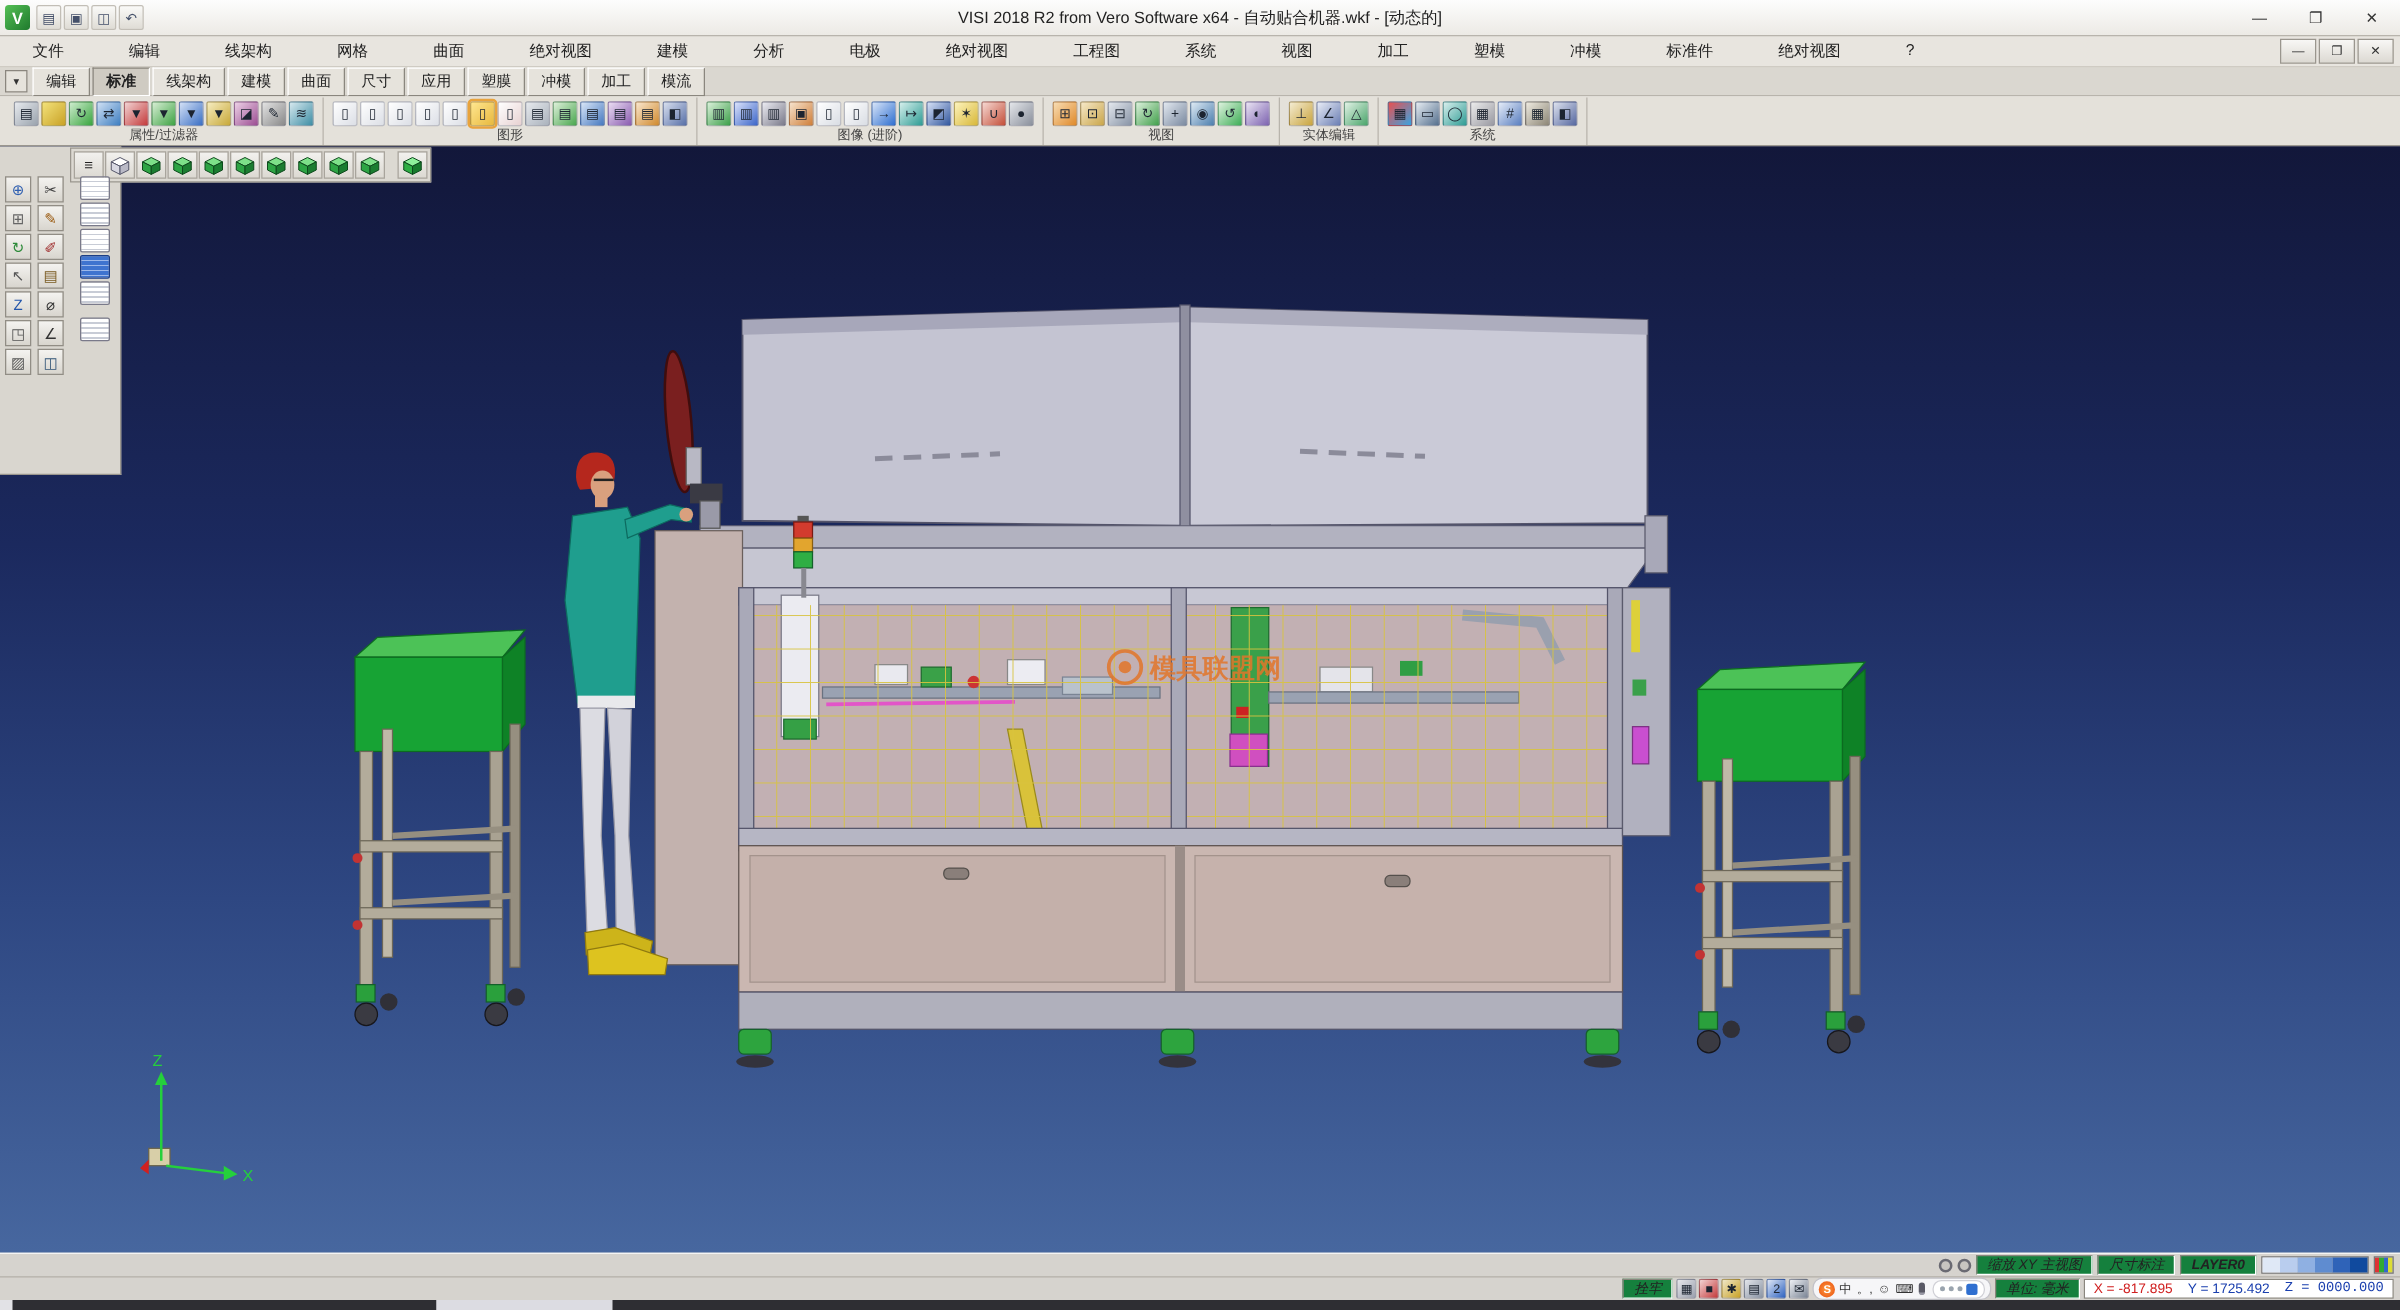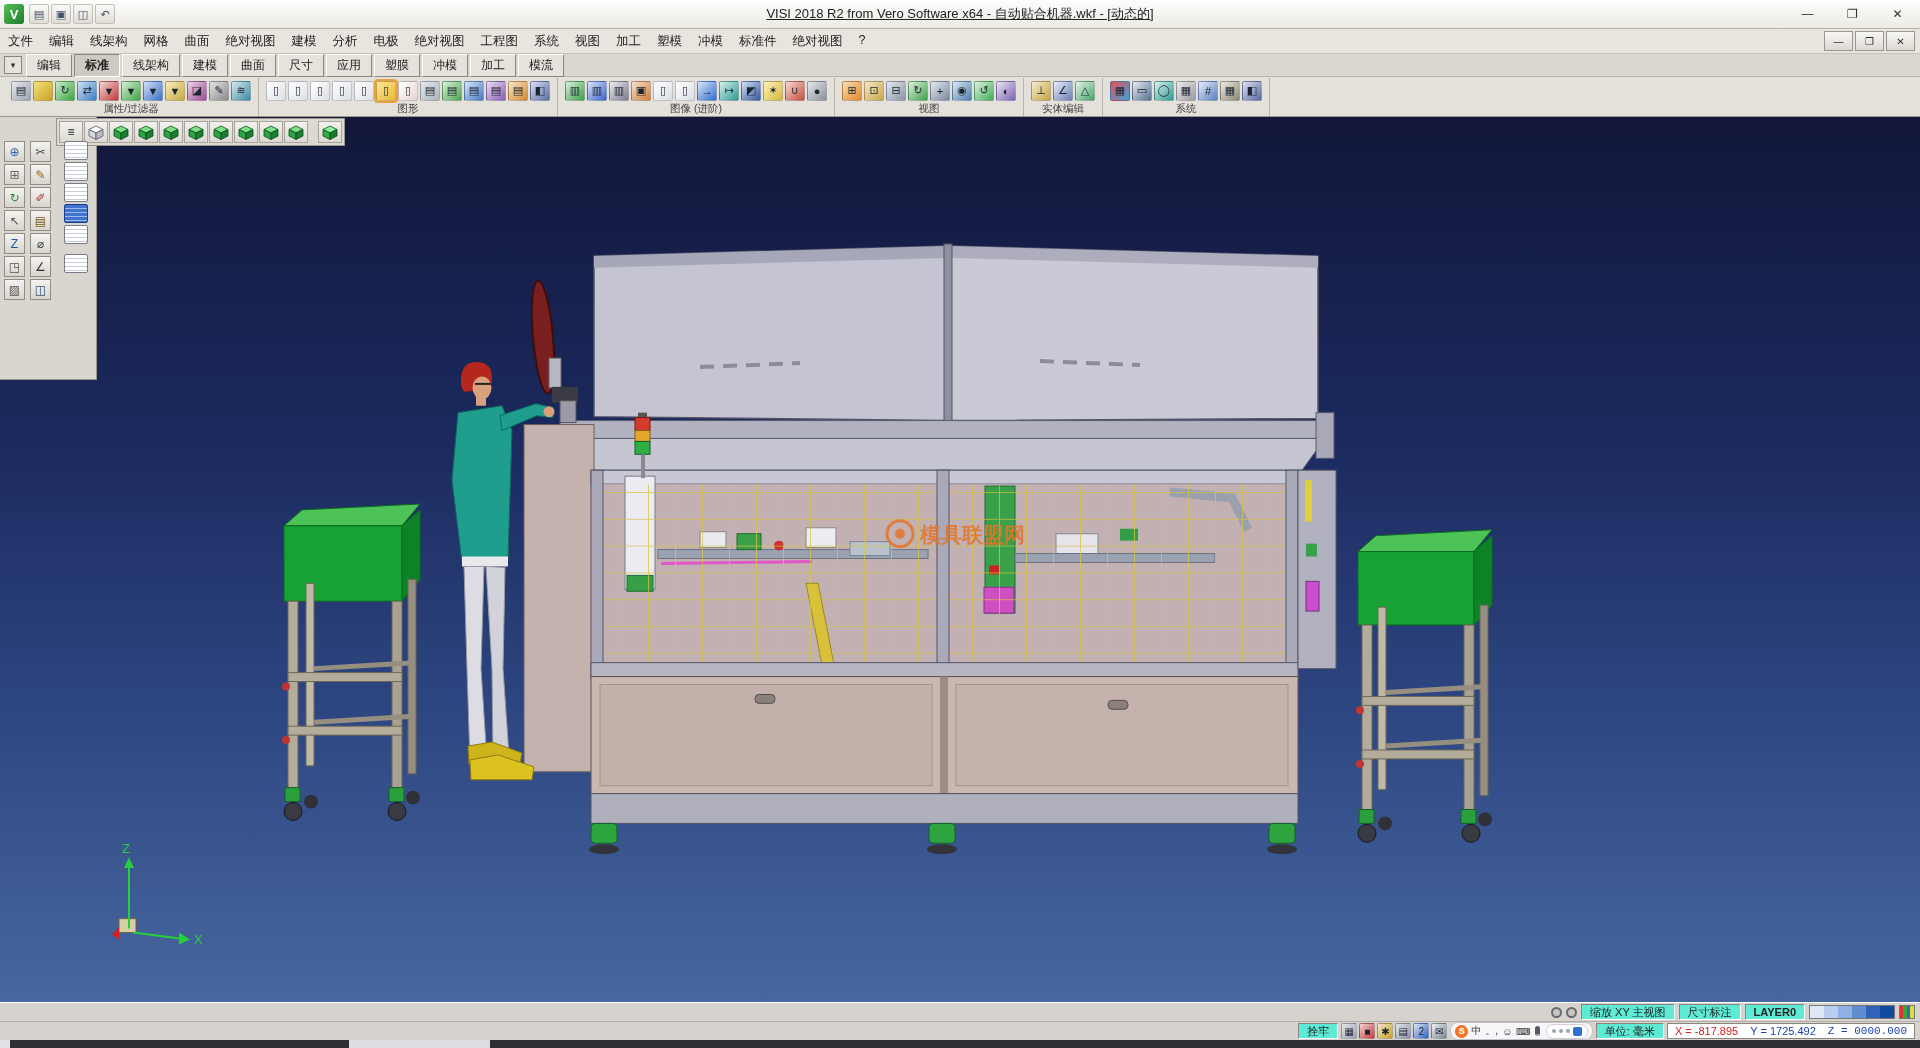--- a/index.html
+++ b/index.html
@@ -4,27 +4,27 @@
 <style>
   html,body{margin:0;padding:0;background:#000;}
   body{width:1920px;height:1048px;overflow:hidden;font-family:"Liberation Sans","DejaVu Sans",sans-serif;-webkit-font-smoothing:antialiased;}
   .root{width:1920px;height:1048px;display:flex;flex-direction:column;background:#e4e1da;}
 
   
   .titlebar{height:28px;background:linear-gradient(#fdfdfd,#eceae5);border-bottom:1px solid #b8b4ac;display:flex;align-items:center;position:relative;font-size:13px;color:#222;flex:0 0 auto;}
   .app-logo{width:20px;height:20px;margin:0 5px 0 4px;background:linear-gradient(135deg,#55c055,#1f7a2d);color:#fff;font-weight:bold;font-size:13px;border-radius:3px;display:flex;align-items:center;justify-content:center;z-index:2;}
   .qat{display:flex;gap:2px;z-index:2;}
   .qicon{width:18px;height:18px;border:1px solid #c2beb6;border-radius:2px;background:linear-gradient(#fafaf8,#dfdcd5);color:#44506a;font-size:11px;display:flex;align-items:center;justify-content:center;}
-  .title{position:absolute;left:0;right:0;text-align:center;pointer-events:none;text-decoration:underline;}
+  .title{position:absolute;left:0;right:0;text-align:center;pointer-events:none;}
   .wctrl{margin-left:auto;display:flex;z-index:2;}
   .wbtn{width:45px;height:27px;display:flex;align-items:center;justify-content:center;font-size:12px;color:#333;}
 
   
   .menubar{height:24px;background:#e8e5df;border-bottom:1px solid #c6c2ba;display:flex;align-items:center;font-size:12.5px;flex:0 0 auto;}
-  .menu-item{padding:3px 8px;color:#222;white-space:nowrap;}
+  .menu-item{padding:3px 26px;color:#222;white-space:nowrap;}
   .child-ctrl{margin-left:auto;display:flex;padding-right:5px;}
   .cbtn{width:27px;height:18px;margin-left:2px;border:1px solid #9a968e;background:linear-gradient(#f8f7f5,#dcd9d2);display:flex;align-items:center;justify-content:center;font-size:10px;color:#333;}
 
   
   .tabbar{height:22px;background:#dad7d0;border-bottom:1px solid #b8b4ac;display:flex;align-items:center;padding-left:4px;font-size:12px;flex:0 0 auto;}
   .tab-drop{width:16px;height:16px;border:1px solid #8a867e;background:#e6e3dc;display:flex;align-items:center;justify-content:center;font-size:9px;margin-right:4px;color:#333;}
   #tabs{display:flex;}
   .tab{border:1px solid;border-color:#fff #8a867e #8a867e #fff;background:#e6e3dc;padding:2px 10px;margin-right:2px;color:#222;white-space:nowrap;}
   .tab.active{background:#cfcbc2;border-color:#8a867e #fff #fff #8a867e;font-weight:bold;}
 
@@ -49,21 +49,21 @@
   .sicon{width:21px;height:21px;background:linear-gradient(#f4f3f0,#d8d5ce);border:1px solid #918d85;display:flex;align-items:center;justify-content:center;font-size:12px;box-sizing:border-box;}
   .side-col2{position:absolute;left:64px;top:24px;width:24px;display:flex;flex-direction:column;gap:2px;}
   .db{height:17px;background:repeating-linear-gradient(#ffffff 0 3px,#c8ccd6 3px 4px);border:1px solid #7a7a8a;border-radius:2px;}
   .db.active{background:repeating-linear-gradient(#3f74cf 0 3px,#9db9ea 3px 4px);border-color:#1c3e86;}
   .db.gap{margin-top:8px;}
 
   
   .status1{height:18px;background:#d6d3ce;border-top:1px solid #fff;display:flex;align-items:center;gap:4px;padding:0 5px;font-size:11px;flex:0 0 auto;}
   .status2{height:18px;background:#d6d3ce;border-top:1px solid #b3afa7;display:flex;align-items:center;gap:3px;padding:0 5px;font-size:11px;flex:0 0 auto;}
   .s-spacer{flex:1;}
-  .s-box{border:1px solid;border-color:#8a867e #fff #fff #8a867e;padding:0 8px;height:14px;line-height:14px;background:#5eead4;color:#222;white-space:nowrap;}
+  .s-box{border:1px solid;border-color:#8a867e #fff #fff #8a867e;padding:0 8px;height:14px;line-height:14px;background:#15803d;color:#222;white-space:nowrap;font-style:italic;}
   .s-box.bold{font-weight:bold;}
   .s-circle{width:11px;height:11px;border-radius:50%;border:2px solid #6a6a72;background:#c8c5c0;box-sizing:border-box;}
   .palette{display:flex;height:12px;border:1px solid #777;}
   .palette span{display:block;width:14px;height:100%;}
   .checker{width:14px;height:12px;border:1px solid #777;background:linear-gradient(90deg,#d33 0 25%,#3a3 25% 50%,#36c 50% 75%,#dd3 75%);}
   .tray{display:flex;gap:2px;}
   .ime{display:flex;align-items:center;gap:2px;background:#f6f6f8;border:1px solid #c2c2c8;border-radius:8px;padding:0 4px;height:16px;}
   .ime-s{width:13px;height:13px;border-radius:50%;background:radial-gradient(#ff9a3d,#e84e10);color:#fff;font-weight:bold;font-size:9px;display:flex;align-items:center;justify-content:center;}
   .ime-btn{font-size:10px;padding:0 1px;color:#333;}
   .micshape{display:block;width:5px;height:8px;border-radius:3px;background:#5a5a66;border-bottom:2px solid #9a9aa6;}

